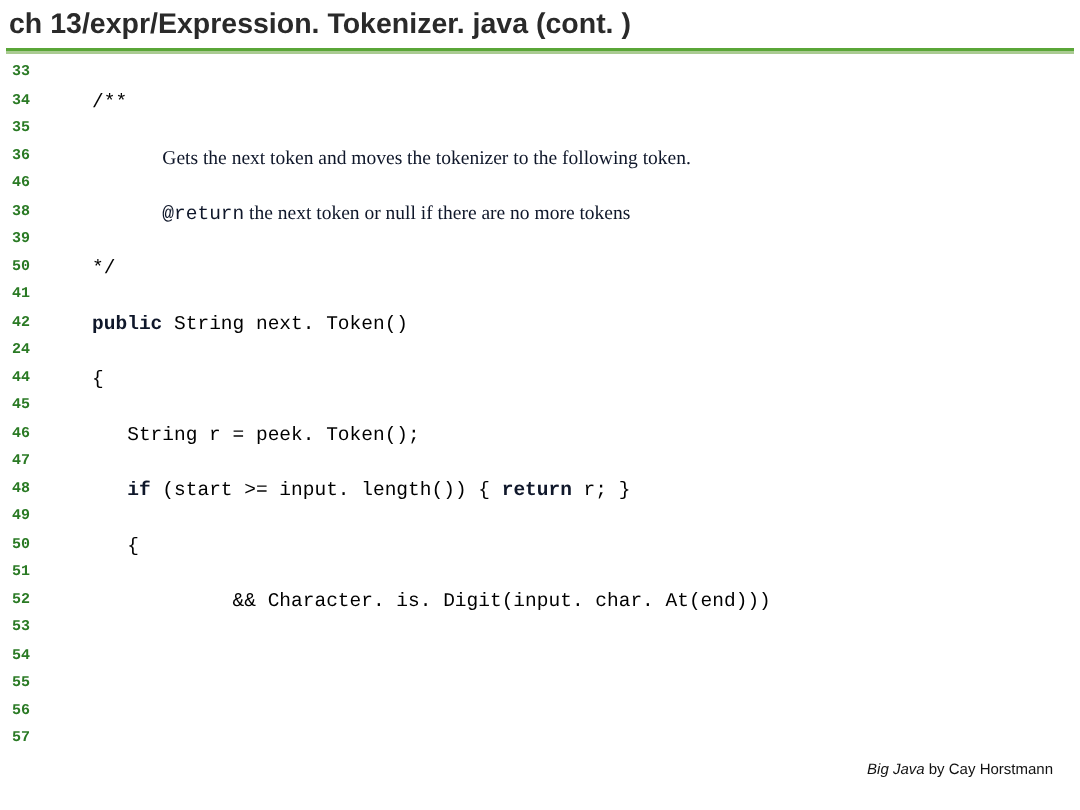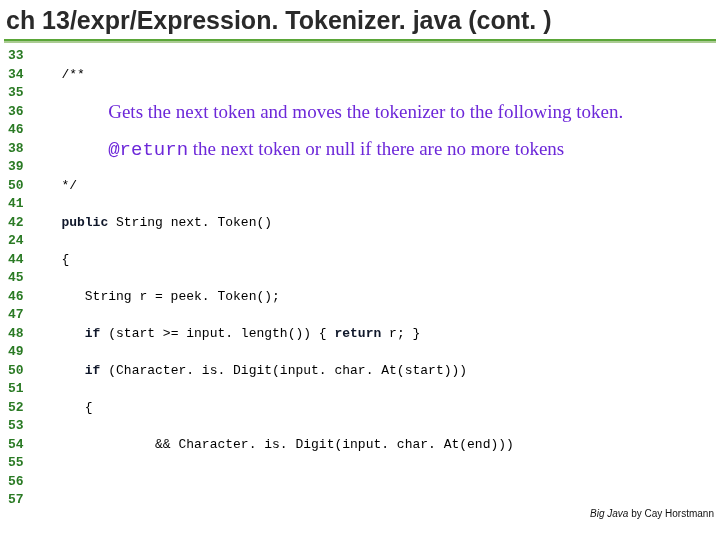--- a/index.html
+++ b/index.html
@@ -5,21 +5,21 @@
   * { margin: 0; padding: 0; box-sizing: border-box; }
   body {
     width: 720px;
     height: 540px;
     background: #fff;
     font-family: Verdana, Geneva, sans-serif;
     position: relative;
     overflow: hidden;
   }
   .title {
-    font-size: 25px;
+    font-size: 19px;
     font-weight: bold;
     color: #2a2a2a;
     padding: 6px 2px 4px 6px;
   }
   .rule-top {
     height: 2px;
     background: #5aa638;
     margin: 0 4px;
   }
   .rule-bottom {
@@ -30,43 +30,43 @@
   .code-area {
     display: flex;
     padding-left: 4px;
   }
   .gutter {
     width: 34px;
     flex: none;
   }
   .gutter div {
     font-family: "Courier New", monospace;
-    font-size: 13px;
+    font-size: 10px;
     line-height: 18.5px;
     color: #2a7a24;
     font-weight: bold;
     text-align: left;
     padding-left: 4px;
   }
   .code {
     flex: 1;
     font-family: "Courier New", monospace;
     font-size: 13px;
     line-height: 18.5px;
     color: #000;
     white-space: pre;
   }
   .code .ln { display:block; height:18.5px; }
-  .cmt { font-family: "Times New Roman", serif; font-size: 19px; color:#6d28d9; }
+  .cmt { font-family: "Times New Roman", serif; font-size: 13px; color:#0f172a; }
   .kw  { color: #0f172a; font-weight: bold; }
   .num { color: #c00000; }
   .mono-cmt { font-family: "Courier New", monospace; }
   .footer {
     position: absolute;
-    right: 6px;
+    right: 18px;
     bottom: 20px;
     text-align: right;
     font-family: Arial, sans-serif;
     font-size: 10px;
     color: #111;
     line-height: 1.25;
   }
   .footer .bk { font-style: italic; }
 </style>
 </head>
@@ -106,21 +106,20 @@
     </div>
   <div class="code">
 <span class="ln">   /**</span>
 <span class="ln"><span>         </span><span class="cmt">Gets the next token and moves the tokenizer to the following token.</span></span>
 <span class="ln"><span>         </span><span class="cmt"><span class="mono-cmt">@return</span><span> the next token or null if there are no more tokens</span></span></span>
 <span class="ln">   */</span>
 <span class="ln"><span>   </span><span class="kw">public</span><span> String next. Token()</span></span>
 <span class="ln">   {</span>
 <span class="ln">      String r = peek. Token();</span>
 <span class="ln"><span>      </span><span class="kw">if</span><span> (start &gt;= input. length()) { </span><span class="kw">return</span><span> r; }</span></span>
-<span class="ln"><span>      </span><span class="kw">if</span><span> (Character. is. Digit(input. char. At(start)))</span></span>
 <span class="ln">      {</span>
 <span class="ln">               &amp;&amp; Character. is. Digit(input. char. At(end)))</span>
 
 
 
 
 
 
 
 

